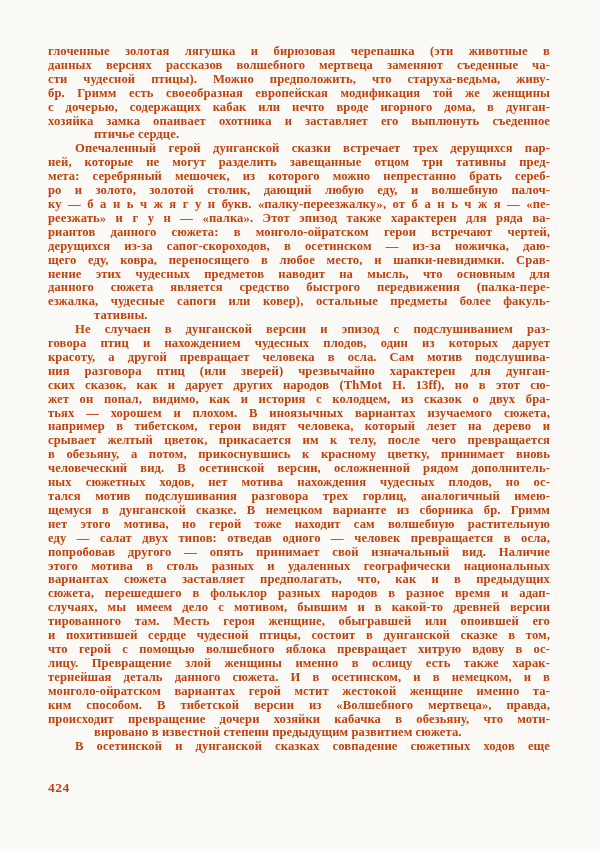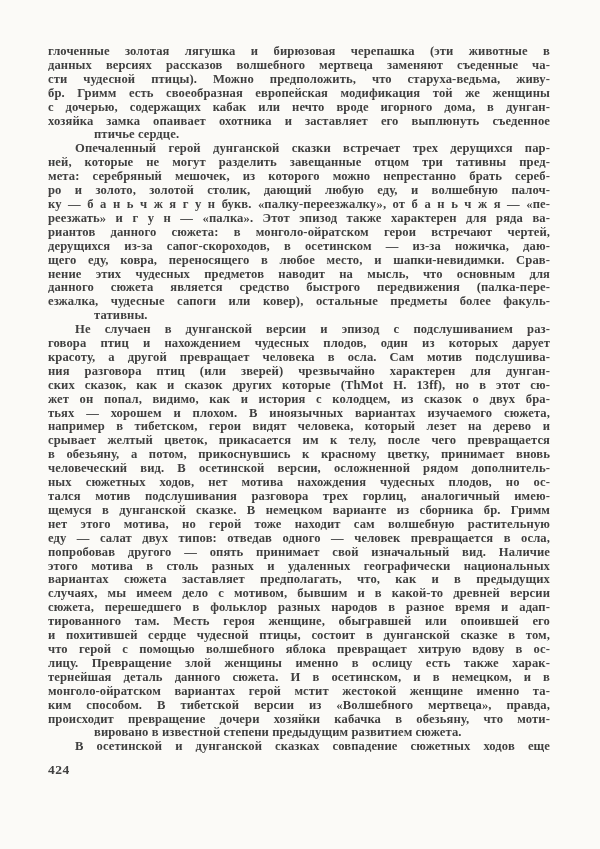--- a/index.html
+++ b/index.html
@@ -11,21 +11,21 @@
     height: 849px;
     background: #fbfaf7;
     overflow: hidden;
   }
   .page {
     box-sizing: border-box;
     width: 600px;
     height: 849px;
     padding: 45px 50px 0 48px;
     font-family: "Liberation Serif", "DejaVu Serif", serif;
-    color: #404040;
+    color: #c2410c;
     font-weight: bold;
   }
   .text-block {
     width: 502px;
   }
   .paragraph {
     margin: 0;
     padding: 0;
   }
   .line {
@@ -38,21 +38,21 @@
     text-rendering: optimizeLegibility;
   }
   .line.indent {
     text-indent: 27px;
   }
   .line.flush-left {
     text-align-last: left;
     margin-left: 46px;
   }
   .page-number {
-    margin-top: 8px;
+    margin-top: 26px;
     font-size: 13.5px;
     line-height: 16px;
     letter-spacing: 0.5px;
   }
 </style>
 </head>
 <body>
 
 <div class="page">
   <div class="text-block">
@@ -78,37 +78,37 @@
         <div class="line">нение этих чудесных предметов наводит на мысль, что основным для</div>
         <div class="line">данного сюжета является средство быстрого передвижения (палка-пере-</div>
         <div class="line">езжалка, чудесные сапоги или ковер), остальные предметы более факуль-</div>
         <div class="line flush-left">тативны.</div>
       </div>
       <div class="paragraph">
         <div class="line indent">Не случаен в дунганской версии и эпизод с подслушиванием раз-</div>
         <div class="line">говора птиц и нахождением чудесных плодов, один из которых дарует</div>
         <div class="line">красоту, а другой превращает человека в осла. Сам мотив подслушива-</div>
         <div class="line">ния разговора птиц (или зверей) чрезвычайно характерен для дунган-</div>
-        <div class="line">ских сказок, как и сказок других которые (ThMot H. 13ff), но в этот сю-</div>
+        <div class="line">ских сказок, как и дарует других народов (ThMot H. 13ff), но в этот сю-</div>
         <div class="line">жет он попал, видимо, как и история с колодцем, из сказок о двух бра-</div>
         <div class="line">тьях — хорошем и плохом. В иноязычных вариантах изучаемого сюжета,</div>
         <div class="line">например в тибетском, герои видят человека, который лезет на дерево и</div>
         <div class="line">срывает желтый цветок, прикасается им к телу, после чего превращается</div>
         <div class="line">в обезьяну, а потом, прикоснувшись к красному цветку, принимает вновь</div>
         <div class="line">человеческий вид. В осетинской версии, осложненной рядом дополнитель-</div>
         <div class="line">ных сюжетных ходов, нет мотива нахождения чудесных плодов, но ос-</div>
         <div class="line">тался мотив подслушивания разговора трех горлиц, аналогичный имею-</div>
         <div class="line">щемуся в дунганской сказке. В немецком варианте из сборника бр. Гримм</div>
         <div class="line">нет этого мотива, но герой тоже находит сам волшебную растительную</div>
         <div class="line">еду — салат двух типов: отведав одного — человек превращается в осла,</div>
         <div class="line">попробовав другого — опять принимает свой изначальный вид. Наличие</div>
         <div class="line">этого мотива в столь разных и удаленных географически национальных</div>
         <div class="line">вариантах сюжета заставляет предполагать, что, как и в предыдущих</div>
+        <div class="line">сюжета, перешедшего в фольклор разных народов в разное время и адап-</div>
         <div class="line">случаях, мы имеем дело с мотивом, бывшим и в какой-то древней версии</div>
-        <div class="line">сюжета, перешедшего в фольклор разных народов в разное время и адап-</div>
         <div class="line">тированного там. Месть героя женщине, обыгравшей или опоившей его</div>
         <div class="line">и похитившей сердце чудесной птицы, состоит в дунганской сказке в том,</div>
         <div class="line">что герой с помощью волшебного яблока превращает хитрую вдову в ос-</div>
         <div class="line">лицу. Превращение злой женщины именно в ослицу есть также харак-</div>
         <div class="line">тернейшая деталь данного сюжета. И в осетинском, и в немецком, и в</div>
         <div class="line">монголо-ойратском вариантах герой мстит жестокой женщине именно та-</div>
         <div class="line">ким способом. В тибетской версии из «Волшебного мертвеца», правда,</div>
         <div class="line">происходит превращение дочери хозяйки кабачка в обезьяну, что моти-</div>
         <div class="line flush-left">вировано в известной степени предыдущим развитием сюжета.</div>
       </div>

